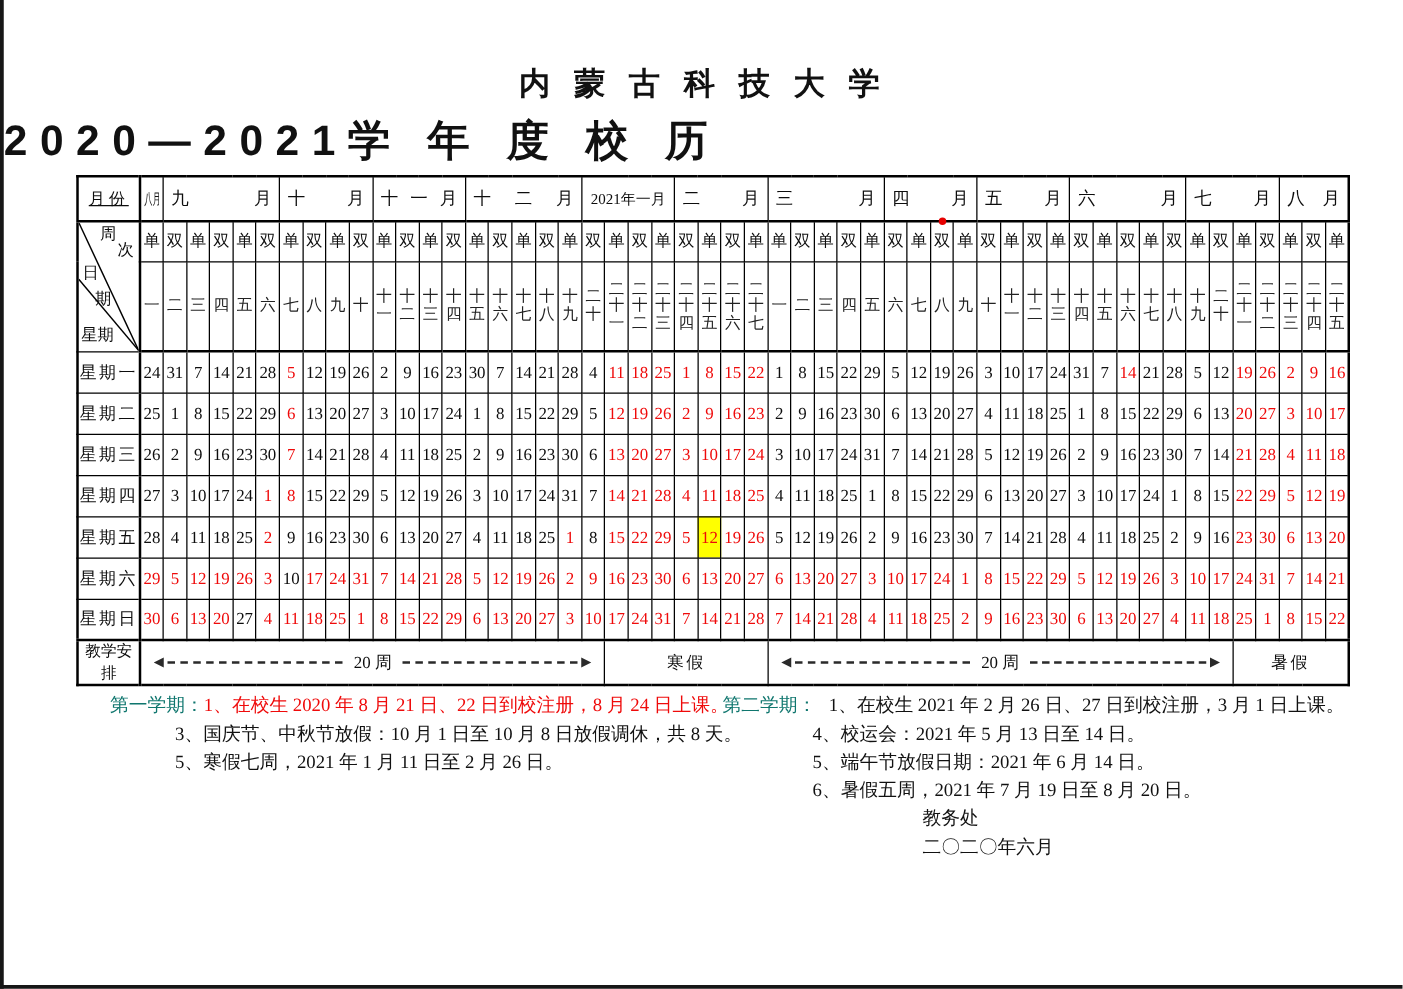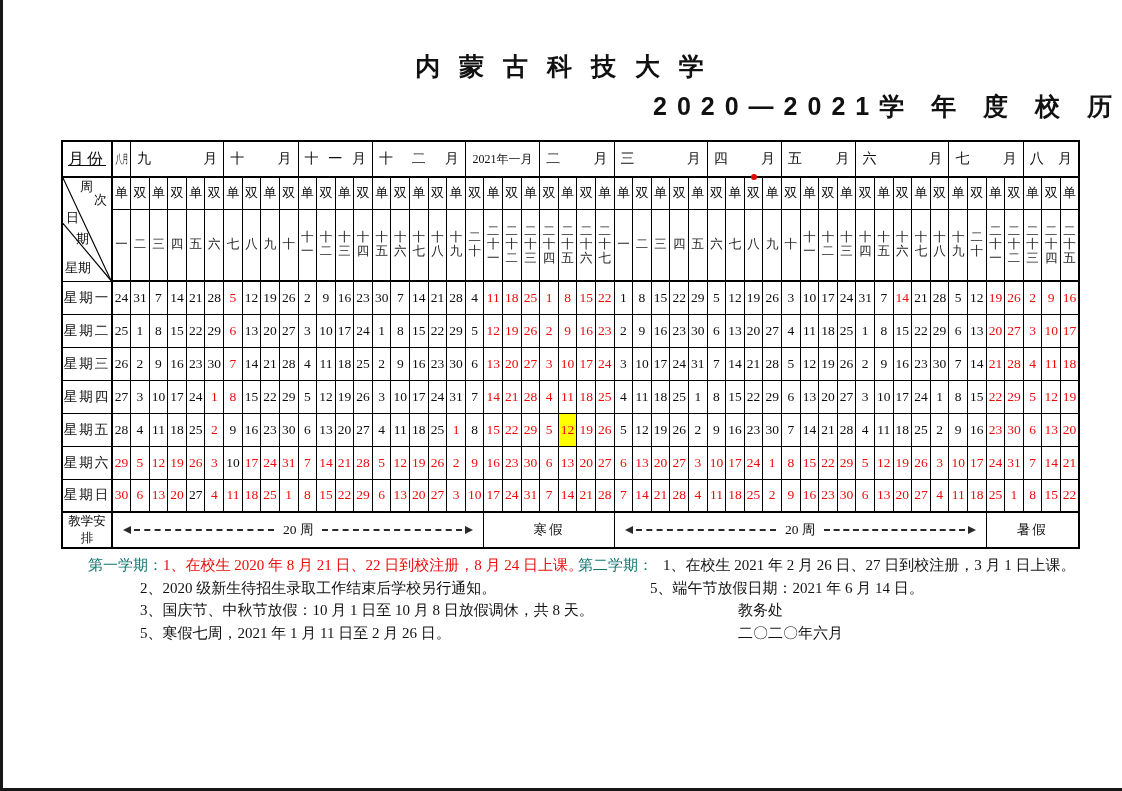--- a/index.html
+++ b/index.html
@@ -19,45 +19,45 @@
     margin:50px 0 0 0;
     text-align:center;
     font-family:"Liberation Sans", sans-serif;
     font-weight:700;
     font-size:25px;
     letter-spacing:6px;
     color:#111;
   }
   .title2 {
     margin:7px 0 0 0;
-    text-align:right;
+    text-align:left;
     font-family:"Liberation Sans", sans-serif;
     font-weight:700;
-    font-size:25px;
+    font-size:34px;
     letter-spacing:10px;
     color:#111;
   }
   
   .cal-wrap { position:absolute; left:58px; top:140px; }
   table.cal {
     border-collapse:collapse;
     table-layout:fixed;
     width:1017px;
     border:2.5px solid #000;
   }
   table.cal td {
     border:1px solid #000;
     padding:0;
     text-align:center;
     vertical-align:middle;
   }
   .thB { border-bottom-width:2.5px !important; }
   .thT { border-top-width:2.5px !important; }
   .thR { border-right-width:2px !important; }
-  .lbl { font-size:16px; letter-spacing:3px;text-decoration:underline; }
+  .lbl { font-size:13px; letter-spacing:3px;text-decoration:underline; }
   .mcell { font-size:14px; }
   .mflex { display:flex; justify-content:space-between; align-items:center; height:100%; padding:0 6px; }
   .mflex.one { justify-content:center; padding:0; }
   .mcell.squeeze { font-size:12px; }
   .mcell.squeeze span { display:inline-block; transform:scaleX(0.55); white-space:nowrap; }
   .mcell.small { font-size:12px; }
   .mcell.small .mflex { padding:0 1px; }
   .parity { font-size:13px; position:relative; overflow:visible; }
   .reddot {
     position:absolute; width:6px; height:6px; border-radius:50%;
@@ -1026,23 +1026,24 @@
           </td>
           <td class="thT schtxt" colspan="5">暑假</td>
         </tr>
       </tbody>
     </table>
 </div>
 
 <div class="notes">
   <div class="n1" id="notes-1">
       <div class="nline lv0"><span class="sem-label">第一学期：</span><span class="red-note">1、在校生 2020 年 8 月 21 日、22 日到校注册，8 月 24 日上课。</span></div>
-      <div class="nline lv1 ">2、2020 级新生待招生录取工作结束后学校另行通知。</div>
       <div class="nline lv1 ">3、国庆节、中秋节放假：10 月 1 日至 10 月 8 日放假调休，共 8 天。</div>
       <div class="nline lv1 ">5、寒假七周，2021 年 1 月 11 日至 2 月 26 日。</div>
     </div>
   <div class="n2" id="notes-2">
       <div class="nline lv0"><span class="sem-label">第二学期：</span><span class="gap"></span><span class="">1、在校生 2021 年 2 月 26 日、27 日到校注册，3 月 1 日上课。</span></div>
+      <div class="nline lv1 ">4、校运会：2021 年 5 月 13 日至 14 日。</div>
       <div class="nline lv1 ">5、端午节放假日期：2021 年 6 月 14 日。</div>
+      <div class="nline lv1 ">6、暑假五周，2021 年 7 月 19 日至 8 月 20 日。</div>
       <div class="sig">教务处</div>
       <div class="sig">二〇二〇年六月</div>
     </div>
 </div>
 
 </body></html>

